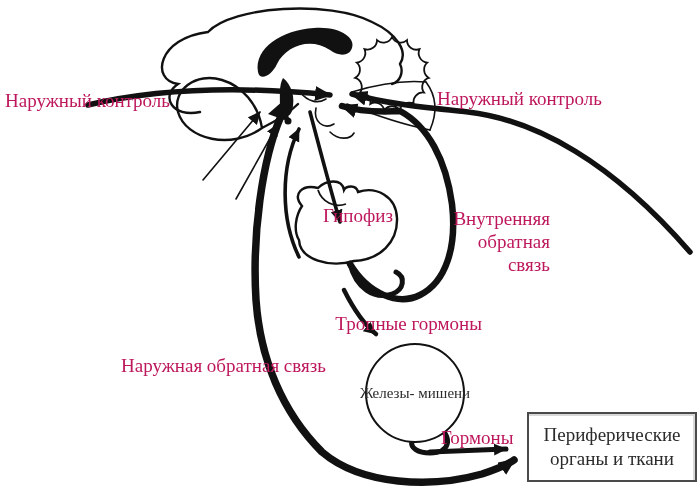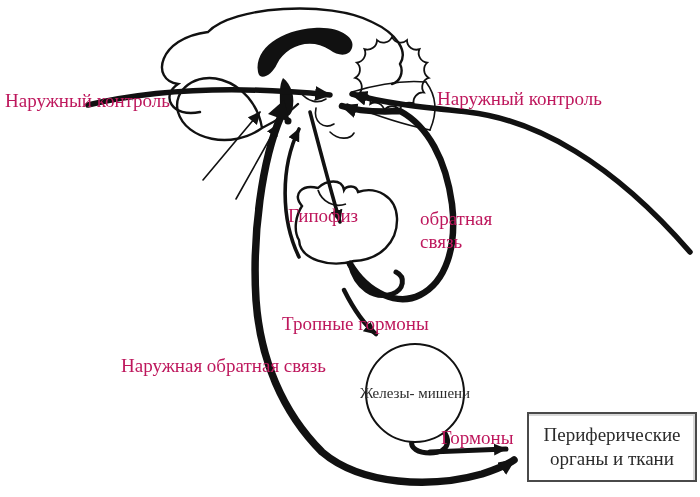--- a/index.html
+++ b/index.html
@@ -4,21 +4,21 @@
 <style>
   html,body{margin:0;padding:0;background:#fff;}
   #stage{
     position:relative;width:700px;height:497px;background:#ffffff;overflow:hidden;
     font-family:"Liberation Serif","DejaVu Serif",serif;color:#2b2b2b;
   }
   #diagram-svg{position:absolute;left:0;top:0;width:700px;height:497px;}
   .lbl{position:absolute;font-size:19px;line-height:23px;color:#be185d;white-space:nowrap;}
   .lbl .ln{display:block;}
   .right-al{text-align:right;}
-  .center-al{text-align:left;}
+  .center-al{text-align:right;}
   #target-glands-circle{
     position:absolute;left:365px;top:343px;width:96px;height:96px;border-radius:50%;
     border:2.5px solid #111;background:#fff;display:flex;align-items:center;justify-content:center;
   }
   #target-glands-circle .lblc{font-size:15px;line-height:23px;text-align:center;white-space:nowrap;}
   #peripheral-box{
     position:absolute;left:527px;top:412px;width:166px;height:66px;background:#fff;
     border:2px solid #4a4a4a;box-shadow:-2px 2px 0 0 #d8d8d8 inset;
     display:flex;align-items:center;justify-content:center;
   }
@@ -103,20 +103,21 @@
   </svg>
 
   <div class="lbl" style="left:5px;top:89px;">Наружный контроль</div>
 
   <div class="lbl" style="left:437px;top:87px;">Наружный контроль</div>
 
 
   <div class="lbl center-al" style="left:288px;top:204px;width:105px;">Гипофиз</div>
 
   <div class="lbl center-al" style="left:420px;top:207px;width:130px;">
+    <span class="ln">Внутренняя</span>
     <span class="ln">обратная</span>
     <span class="ln">связь</span>
   </div>
 
   <div class="lbl center-al" style="left:282px;top:312px;width:200px;">Тропные гормоны</div>
 
   <div class="lbl" style="left:121px;top:354px;">Наружная обратная связь</div>
 
   <div id="target-glands-circle">
     <div class="lblc">

